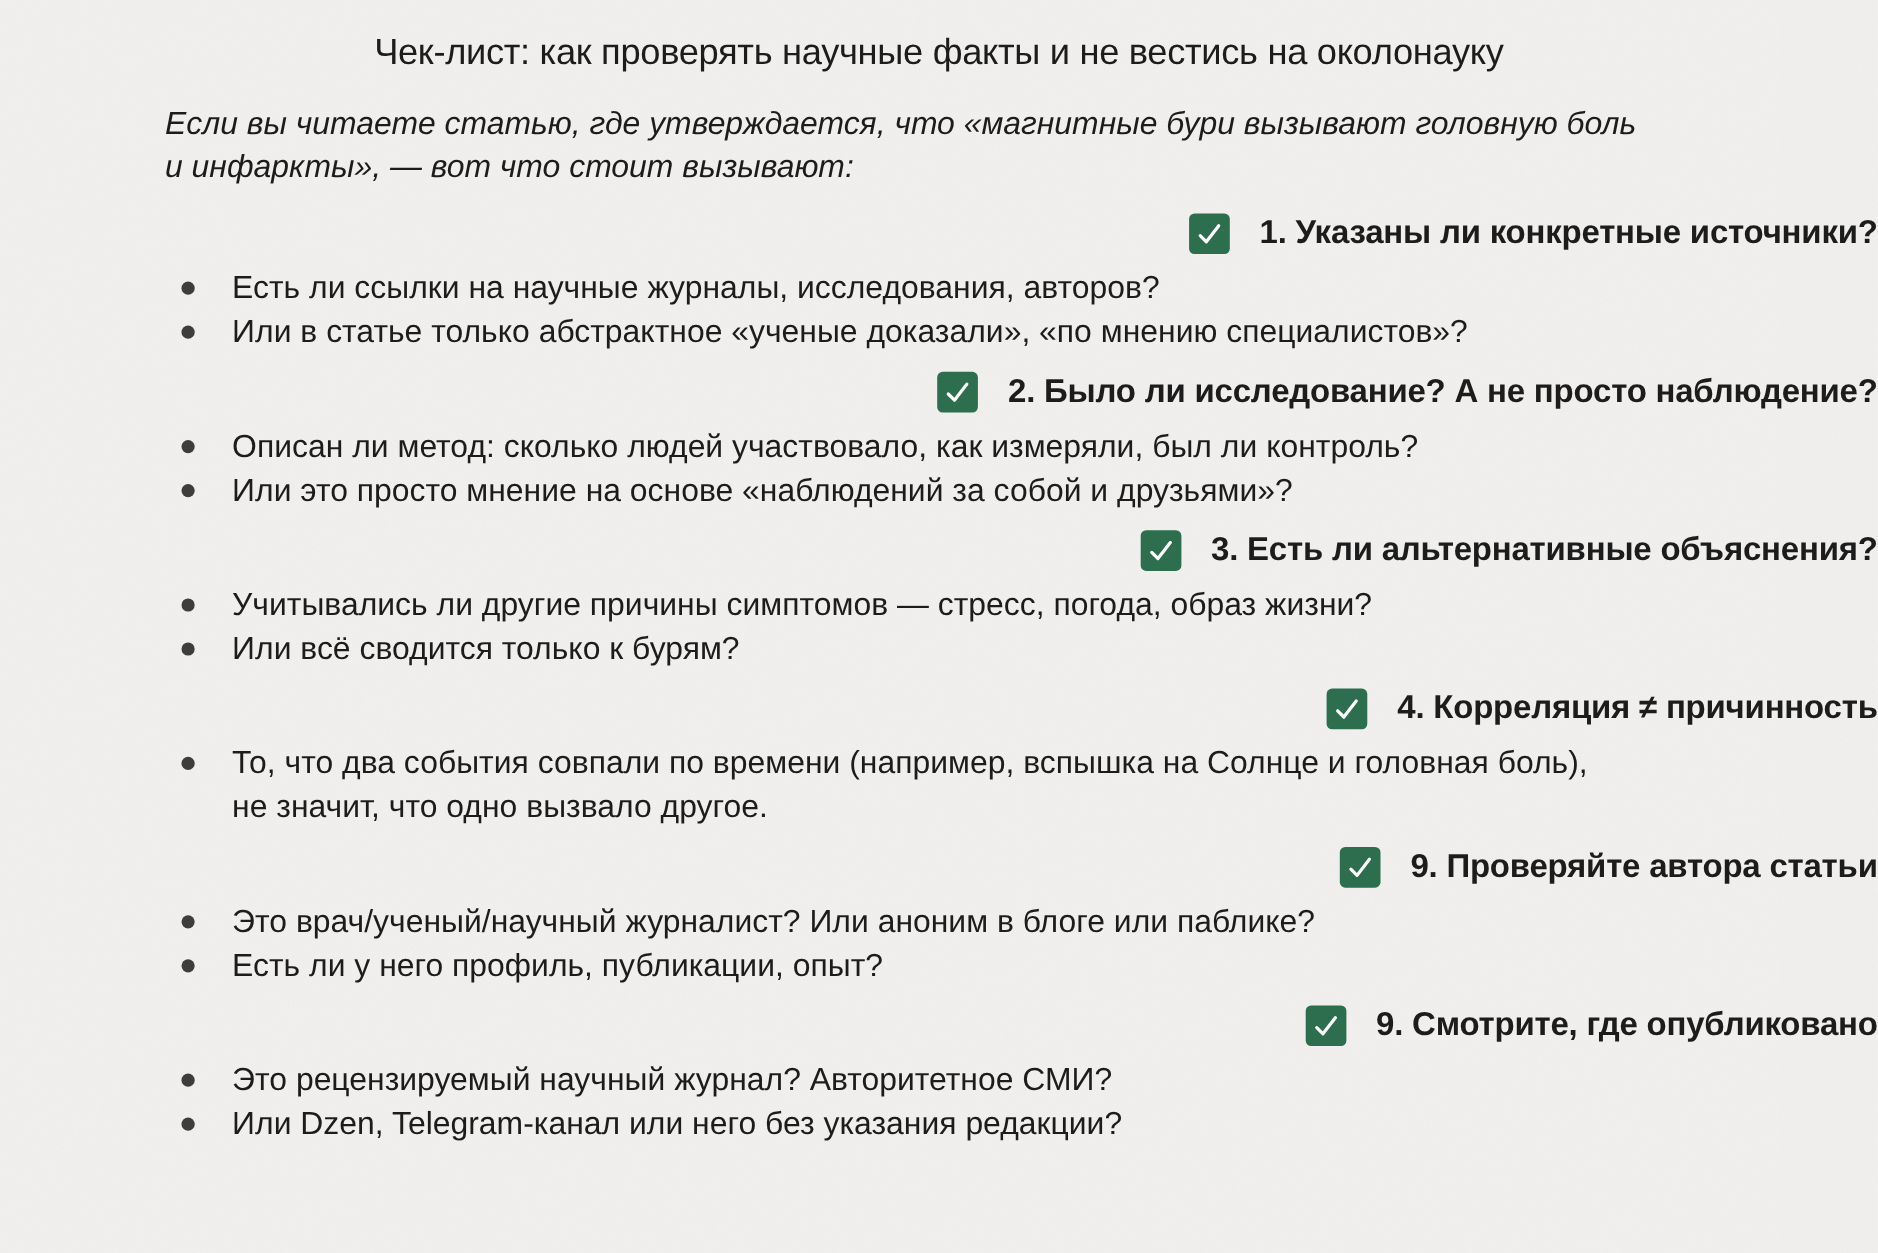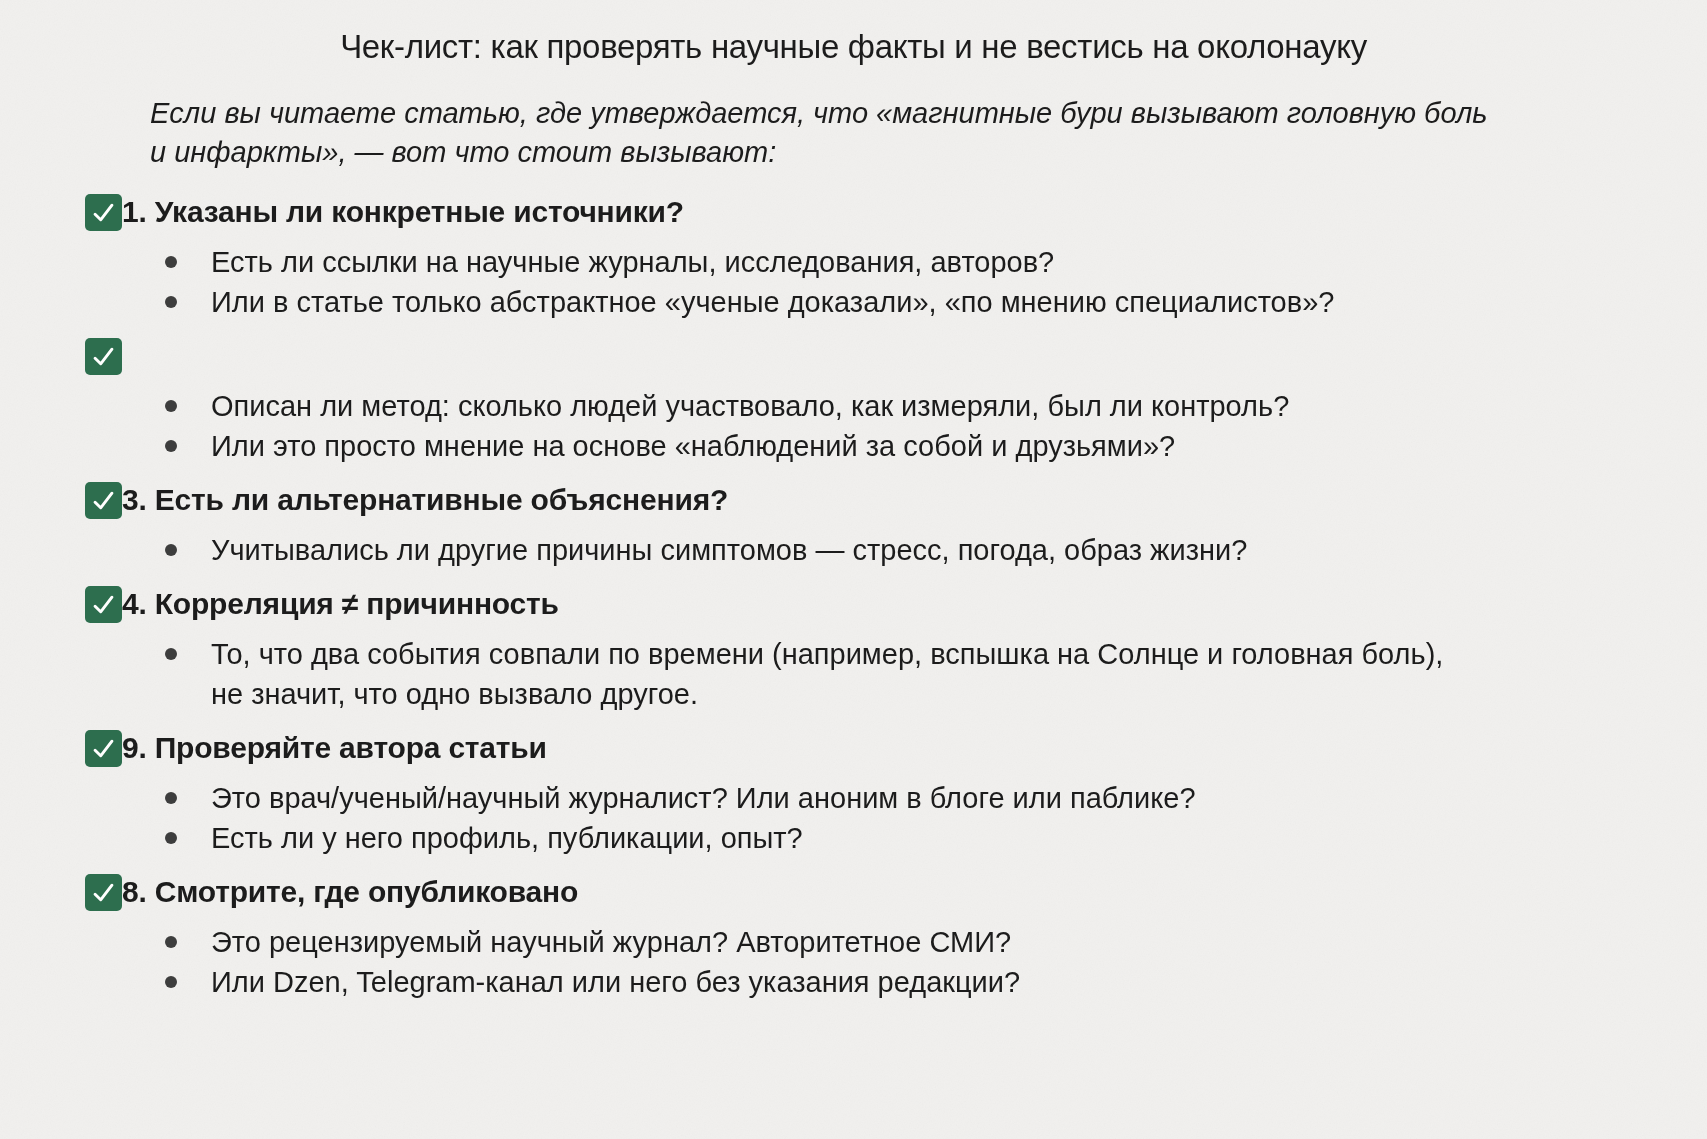--- a/index.html
+++ b/index.html
@@ -28,21 +28,21 @@
     font-size:33px;line-height:42px;font-weight:normal;
     letter-spacing:-0.3px;
   }
   .intro{
     margin:26px 0 0 150px;
     font-size:29px;line-height:39px;font-style:italic;
   }
   .checklist-item{margin:12px 0 0 85px;}
   .checklist-item:first-child{margin-top:18px;}
   .item-head{
-    display:flex;align-items:center;height:44px;
+    display:flex;align-items:center;gap:27px;height:44px;justify-content:flex-end;
   }
   .checkbox{
     width:37px;height:37px;border-radius:5px;
     background:var(--checkbox-green);
     display:flex;align-items:center;justify-content:center;
     flex:0 0 auto;cursor:pointer;
   }
   .checkbox svg{display:block;}
   .item-title{
     margin:0;font-size:30px;font-weight:bold;letter-spacing:-0.2px;
@@ -100,20 +100,21 @@
         </ul>
   </section>
 
   <section class="checklist-item">
     <div class="item-head">
       <span class="checkbox" role="checkbox" aria-checked="true">
         <svg width="27" height="27" viewBox="0 0 24 24">
           <path d="M4.5 13.5 L9.5 18.5 L19.5 5.5" fill="none" stroke="#ffffff" stroke-width="2.6" stroke-linecap="round" stroke-linejoin="round"></path>
         </svg>
       </span>
+      <h2 class="item-title">2. Было ли исследование? А не просто наблюдение?</h2>
     </div>
     <ul class="points">
           <li>
             <span class="dot"></span>
             <span class="point-text">Описан ли метод: сколько людей участвовало, как измеряли, был ли контроль?</span>
           </li>
           <li>
             <span class="dot"></span>
             <span class="point-text">Или это просто мнение на основе «наблюдений за собой и друзьями»?</span>
           </li>
@@ -126,20 +127,24 @@
         <svg width="27" height="27" viewBox="0 0 24 24">
           <path d="M4.5 13.5 L9.5 18.5 L19.5 5.5" fill="none" stroke="#ffffff" stroke-width="2.6" stroke-linecap="round" stroke-linejoin="round"></path>
         </svg>
       </span>
       <h2 class="item-title">3. Есть ли альтернативные объяснения?</h2>
     </div>
     <ul class="points">
           <li>
             <span class="dot"></span>
             <span class="point-text">Учитывались ли другие причины симптомов — стресс, погода, образ жизни?</span>
+          </li>
+          <li>
+            <span class="dot"></span>
+            <span class="point-text">Или всё сводится только к бурям?</span>
           </li>
         </ul>
   </section>
 
   <section class="checklist-item">
     <div class="item-head">
       <span class="checkbox" role="checkbox" aria-checked="true">
         <svg width="27" height="27" viewBox="0 0 24 24">
           <path d="M4.5 13.5 L9.5 18.5 L19.5 5.5" fill="none" stroke="#ffffff" stroke-width="2.6" stroke-linecap="round" stroke-linejoin="round"></path>
         </svg>
@@ -176,21 +181,21 @@
         </ul>
   </section>
 
   <section class="checklist-item">
     <div class="item-head">
       <span class="checkbox" role="checkbox" aria-checked="true">
         <svg width="27" height="27" viewBox="0 0 24 24">
           <path d="M4.5 13.5 L9.5 18.5 L19.5 5.5" fill="none" stroke="#ffffff" stroke-width="2.6" stroke-linecap="round" stroke-linejoin="round"></path>
         </svg>
       </span>
-      <h2 class="item-title">8. Смотрите, где опубликовано</h2>
+      <h2 class="item-title">9. Смотрите, где опубликовано</h2>
     </div>
     <ul class="points">
           <li>
             <span class="dot"></span>
             <span class="point-text">Это рецензируемый научный журнал? Авторитетное СМИ?</span>
           </li>
           <li>
             <span class="dot"></span>
             <span class="point-text">Или Dzen, Telegram-канал или него без указания редакции?</span>
           </li>

